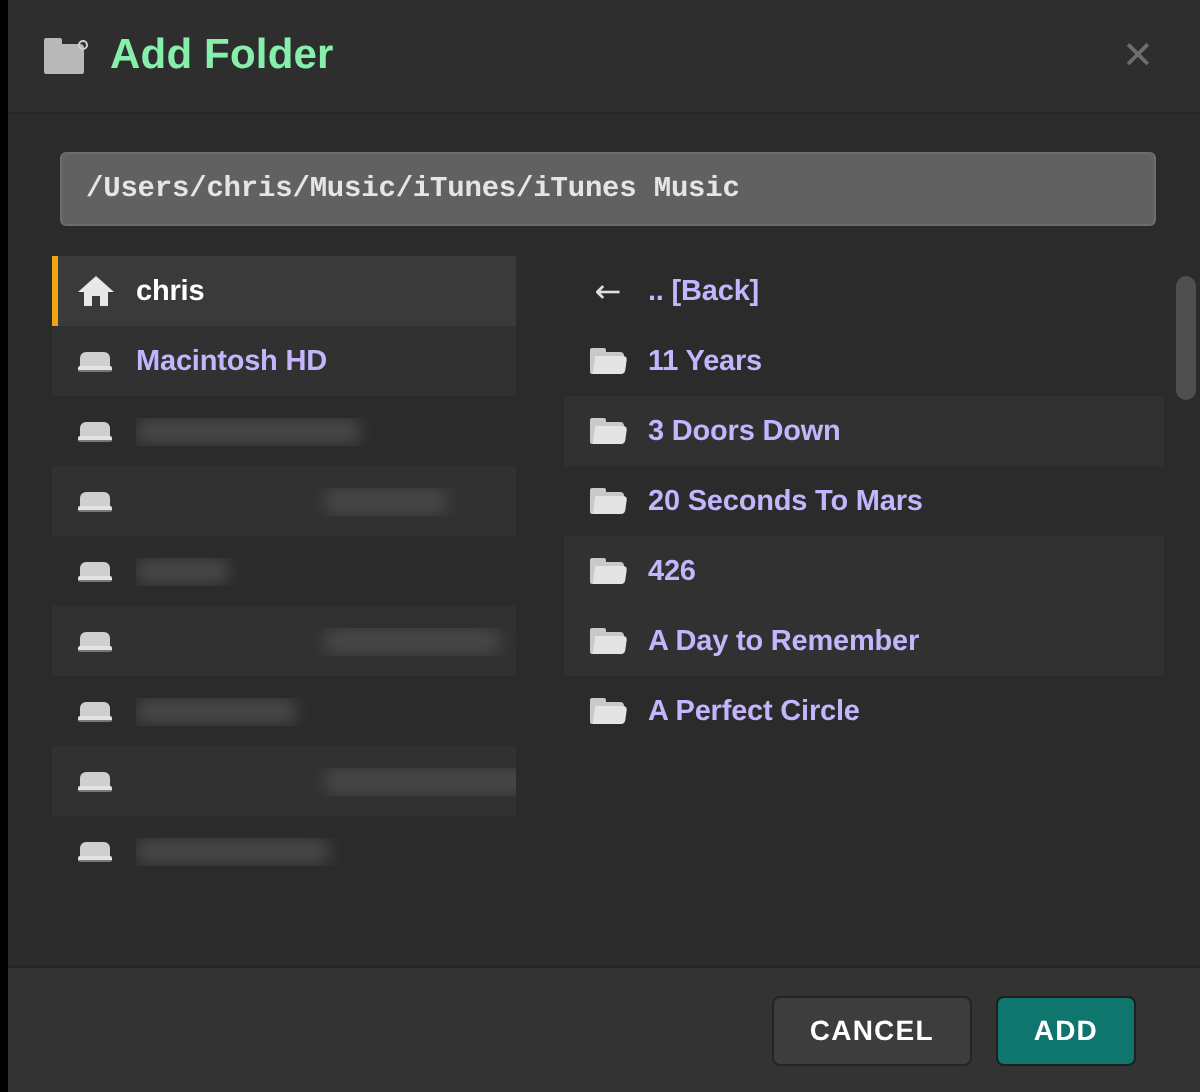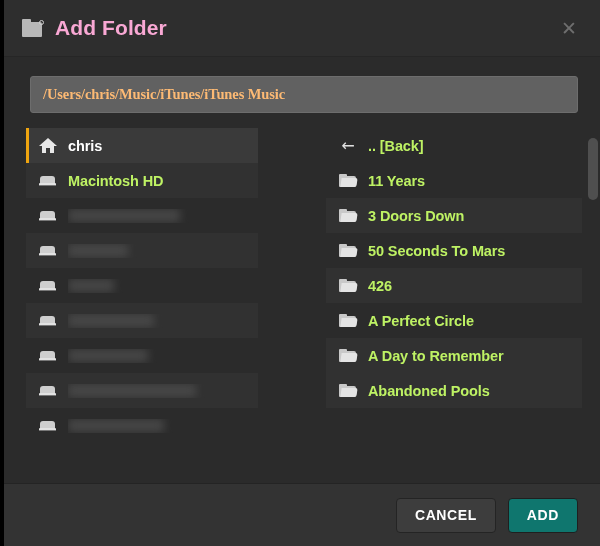--- a/index.html
+++ b/index.html
@@ -59,21 +59,21 @@
   }
   .header-icon .f-plus {
     position: absolute;
     right: 0px; top: 1px;
     width: 5px; height: 5px;
     border: 1.4px solid #cfcfcf;
     border-radius: 50%;
     background: transparent;
   }
   .header-title {
-    color: #f9a8d4;
+    color: #86efac;
     font-size: 21px;
     font-weight: bold;
     letter-spacing: 0.1px;
     white-space: nowrap;
   }
   .close-btn {
     position: absolute;
     right: 18px;
     top: 50%;
     transform: translateY(-50%);
@@ -95,72 +95,71 @@
     flex: 0 0 auto;
     padding: 19px 22px 15px 26px;
     background: #2b2b2b;
   }
   .path-input {
     width: 100%;
     height: 37px;
     background: #616161;
     border: 1px solid #6d6d6d;
     border-radius: 3px;
-    color: #fdba74;
+    color: #e5e5e5;
     font-size: 14.5px;
     font-weight: bold;
-    font-family: Liberation Serif, serif;
+    font-family: Liberation Mono, monospace;
     padding: 15px 12px;
     outline: none;
     letter-spacing: -0.1px;
   }
 
   
   .columns {
     flex: 1 1 auto;
     display: flex;
     min-height: 0;
     padding: 0 0 0 0;
     background: #2b2b2b;
     position: relative;
     overflow: hidden;
-    gap: 44px;
   }
 
   .col {
     height: 100%;
     overflow: hidden;
     position: relative;
   }
   .col-left  { flex: 0 0 232px; margin-left: 22px; }
   .col-right { flex: 1 1 auto; margin-left: 24px; margin-right: 18px; }
 
   .row {
     height: 35px;
     display: flex;
     align-items: center;
     padding-left: 12px;
     cursor: pointer;
     position: relative;
     overflow: hidden;
     white-space: nowrap;
   }
-  .row.alt { background: #313131; }
+  .row.alt { background: #313131; text-align: center; }
   .row.selected {
     background: #3a3a3a;
   }
   .row.selected::before {
     content: "";
     position: absolute;
     left: 0; top: 0; bottom: 0;
     width: 3px;
     background: #efa510;
   }
   .row-label {
-    color: #bef264;
+    color: #c4b5fd;
     font-size: 14.5px;
     font-weight: bold;
     letter-spacing: -0.1px;
     overflow: hidden;
     text-overflow: ellipsis;
   }
   .row.selected .row-label { color: #ffffff; }
 
   
   .ricon {
@@ -278,21 +277,21 @@
   }
 
   
   .footer {
     flex: 0 0 63px;
     background: #333333;
     border-top: 1px solid #242424;
     display: flex;
     align-items: center;
     justify-content: flex-end;
-    padding-right: 22px;
+    padding-right: 32px;
     gap: 12px;
   }
   .btn {
     height: 35px;
     min-width: 82px;
     border-radius: 4px;
     border: 1px solid #242424;
     font-size: 14px;
     font-weight: bold;
     letter-spacing: 0.6px;
@@ -427,53 +426,45 @@
             <div class="lip"></div>
           </div>
           <div class="row-label">3 Doors Down</div>
         </div>
         <div class="row">
           <div class="ricon ic-folder">
             <div class="tab"></div>
             <div class="body"></div>
             <div class="lip"></div>
           </div>
-          <div class="row-label">50 Seconds To Mars</div>
+          <div class="row-label">20 Seconds To Mars</div>
         </div>
         <div class="row alt">
           <div class="ricon ic-folder">
             <div class="tab"></div>
             <div class="body"></div>
             <div class="lip"></div>
           </div>
           <div class="row-label">426</div>
         </div>
+        <div class="row alt">
+          <div class="ricon ic-folder">
+            <div class="tab"></div>
+            <div class="body"></div>
+            <div class="lip"></div>
+          </div>
+          <div class="row-label">A Day to Remember</div>
+        </div>
         <div class="row">
           <div class="ricon ic-folder">
             <div class="tab"></div>
             <div class="body"></div>
             <div class="lip"></div>
           </div>
           <div class="row-label">A Perfect Circle</div>
-        </div>
-        <div class="row alt">
-          <div class="ricon ic-folder">
-            <div class="tab"></div>
-            <div class="body"></div>
-            <div class="lip"></div>
-          </div>
-          <div class="row-label">A Day to Remember</div>
-        </div>
-        <div class="row alt">
-          <div class="ricon ic-folder">
-            <div class="tab"></div>
-            <div class="body"></div>
-            <div class="lip"></div>
-          </div>
-          <div class="row-label">Abandoned Pools</div>
         </div>
       </div>
 
     <div class="scrollbar-track">
       <div class="scrollbar-thumb"></div>
     </div>
   </div>
 
   <div class="footer">
     <div class="btn btn-cancel">CANCEL</div>

